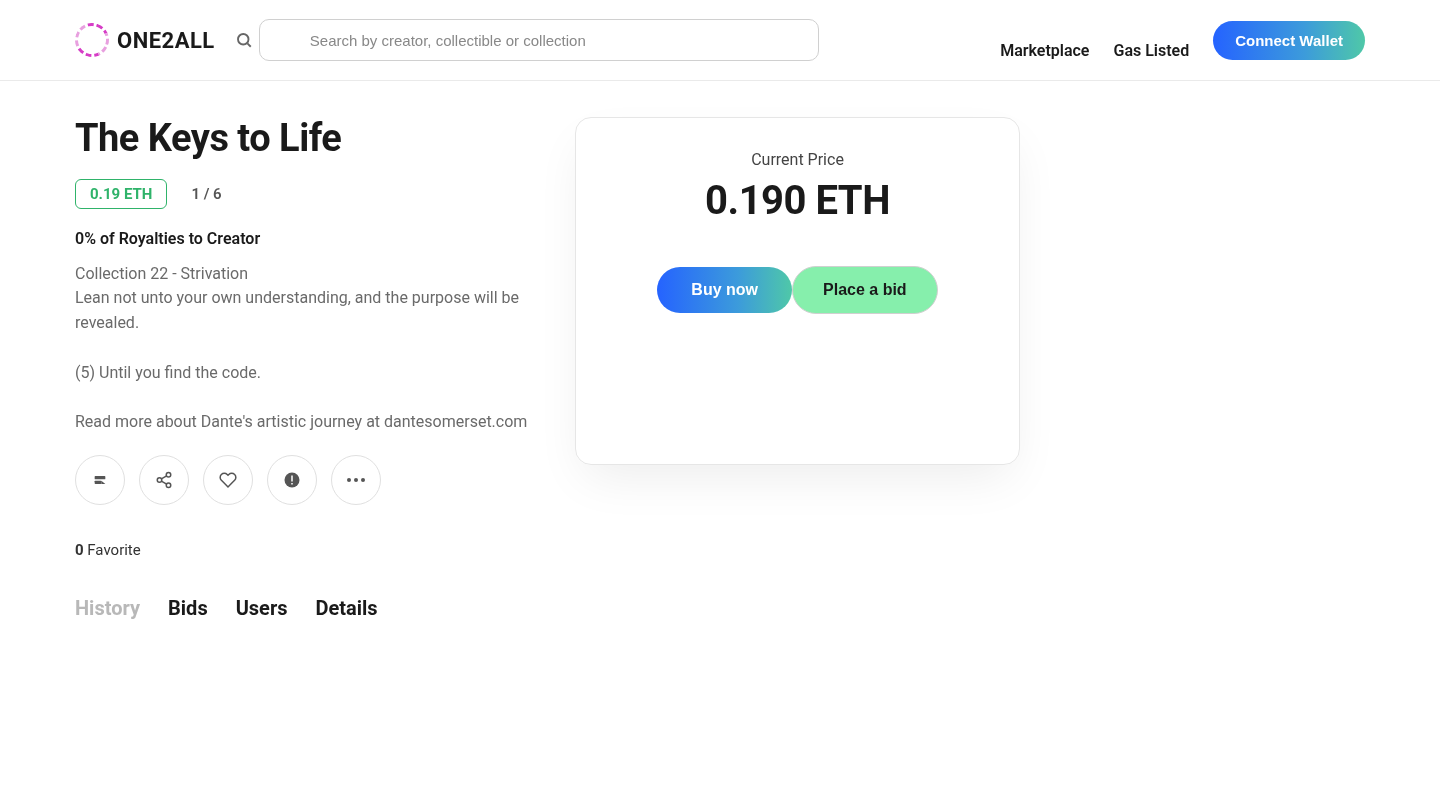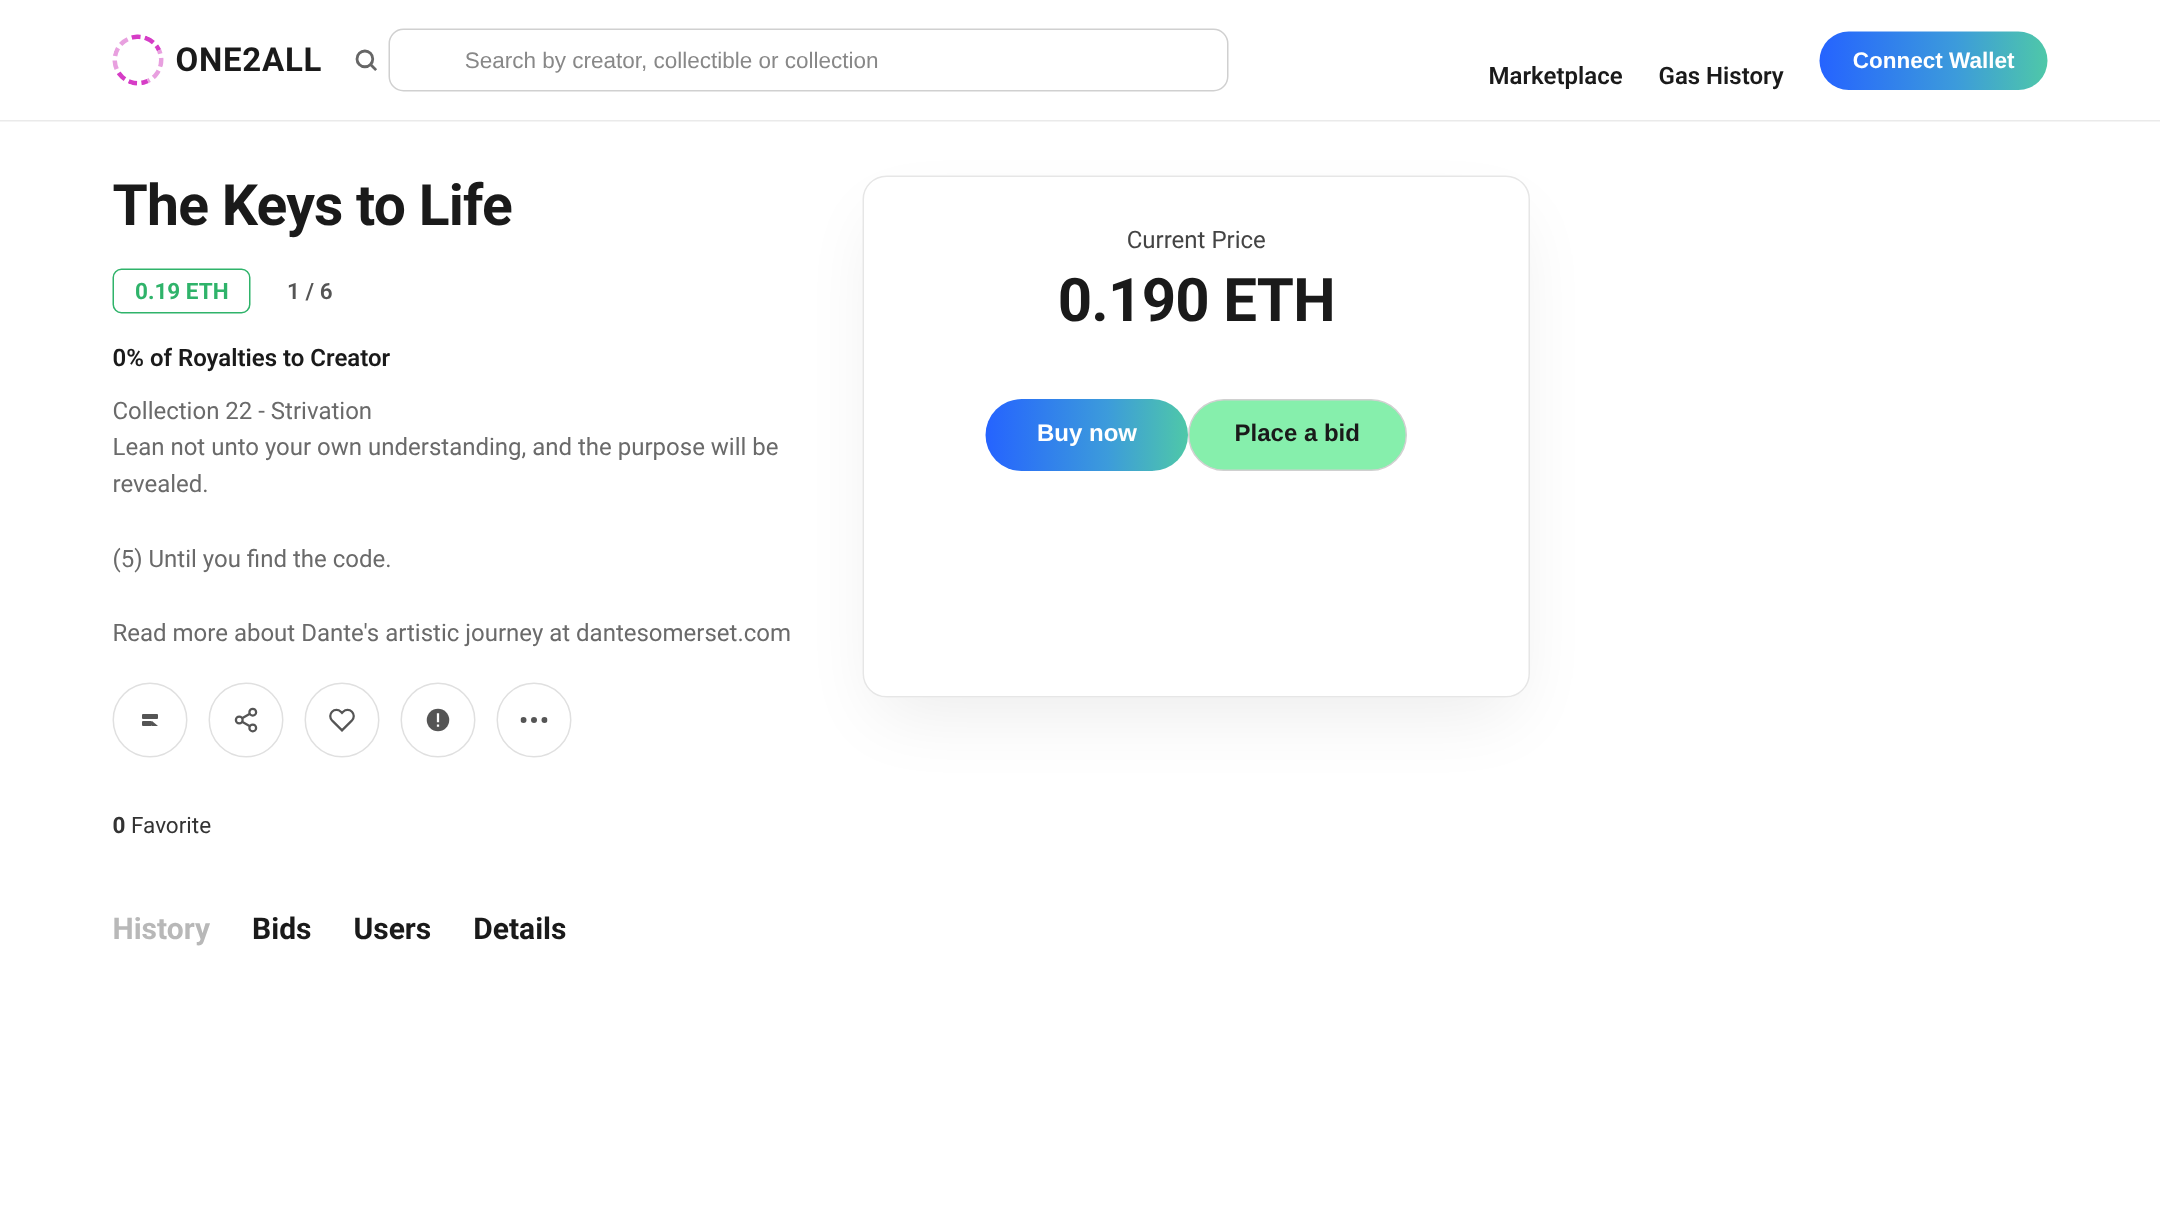--- a/index.html
+++ b/index.html
@@ -23,31 +23,31 @@
 .content { display: flex; gap: 40px; }
 .left { flex: 0 0 460px; }
 .title { font-size: 38px; font-weight: 700; line-height: 1.15; margin-bottom: 18px; letter-spacing: -0.5px; }
 .badge-row { display: flex; align-items: center; gap: 24px; margin-bottom: 20px; }
 .price-badge { border: 1.5px solid #2fb36a; color: #2fb36a; border-radius: 6px; padding: 5px 14px; font-size: 15px; font-weight: 700; }
 .edition { font-size: 15px; font-weight: 600; color: #555; }
 .royalty { font-size: 16px; font-weight: 600; color: #1a1a1a; margin-bottom: 14px; }
 .desc { font-size: 16px; line-height: 1.55; color: #6a6a6a; margin-bottom: 20px; white-space: pre-line; }
 .actions { display: flex; gap: 14px; margin-bottom: 36px; }
 .circle-btn { width: 50px; height: 50px; border-radius: 50%; border: 1px solid #e0e0e0; background: #fff; display: flex; align-items: center; justify-content: center; cursor: pointer; color: #555; }
-.favorites { font-size: 15px; color: #333; margin-bottom: 48px; }
+.favorites { font-size: 15px; color: #333; margin-bottom: 37px; }
 .favorites b { font-weight: 700; }
 .tabs { display: flex; gap: 28px; margin-bottom: 24px; }
 .tab { font-size: 20px; font-weight: 700; color: #1a1a1a; cursor: pointer; }
 .tab.active { color: #b8b8b8; }
 
 
 .price-card { flex: 0 0 445px; border: 1px solid #e6e6e6; border-radius: 16px; padding: 32px 20px 32px; text-align: center; box-shadow: 0 20px 50px -10px rgba(0,0,0,0.08); height: fit-content; min-height: 348px; }
 .price-label { font-size: 16px; color: #444; margin-bottom: 8px; }
 .price-value { font-size: 40px; font-weight: 700; letter-spacing: -0.5px; margin-bottom: 42px; }
-.card-actions { display: flex; justify-content: center; }
+.card-actions { display: flex; justify-content: center; align-items: center; }
 .buy-btn { background: linear-gradient(90deg, #2563ff 0%, #3c9bdb 60%, #4fc8a8 100%); color: #fff; border: none; border-radius: 999px; padding: 14px 34px; font-size: 16px; font-weight: 700; cursor: pointer; }
 .bid-btn { background: #86efac; border: 1px solid #d0d0d0; color: #1a1a1a; border-radius: 999px; padding: 14px 30px; font-size: 16px; font-weight: 700; cursor: pointer; }
 
 
 .history-card { border: 1px solid #e6e6e6; border-radius: 14px; padding: 16px 20px; display: flex; align-items: center; gap: 16px; }
 .avatar { width: 40px; height: 40px; border-radius: 50%; background: #f0ece5; display: flex; align-items: center; justify-content: center; }
 .history-text { font-size: 15px; color: #555; }
 .history-text b { color: #1a1a1a; font-weight: 700; }
 .history-date { font-size: 13px; color: #999; margin-top: 4px; }
 .bottom { max-width: 920px; }
@@ -66,21 +66,21 @@
     <span class="search-icon">
       <svg width="18" height="18" viewBox="0 0 24 24" fill="none" stroke="currentColor" stroke-width="2.5">
           <circle cx="11" cy="11" r="7"></circle>
           <line x1="21" y1="21" x2="16.5" y2="16.5"></line>
         </svg>
     </span>
     <input class="search-input" placeholder="Search by creator, collectible or collection" style="">
   </div>
   <nav class="nav-right">
     <a class="nav-link">Marketplace</a>
-    <a class="nav-link">Gas History</a>
+    <a class="nav-link">Gas Listed</a>
     <button class="connect-btn">Connect Wallet</button>
   </nav>
 </header>
 
 <main class="main">
   <div class="content">
     <div class="left">
       <h1 class="title">The Keys to Life</h1>
       <div class="badge-row">
         <span class="price-badge">0.19 ETH</span>

